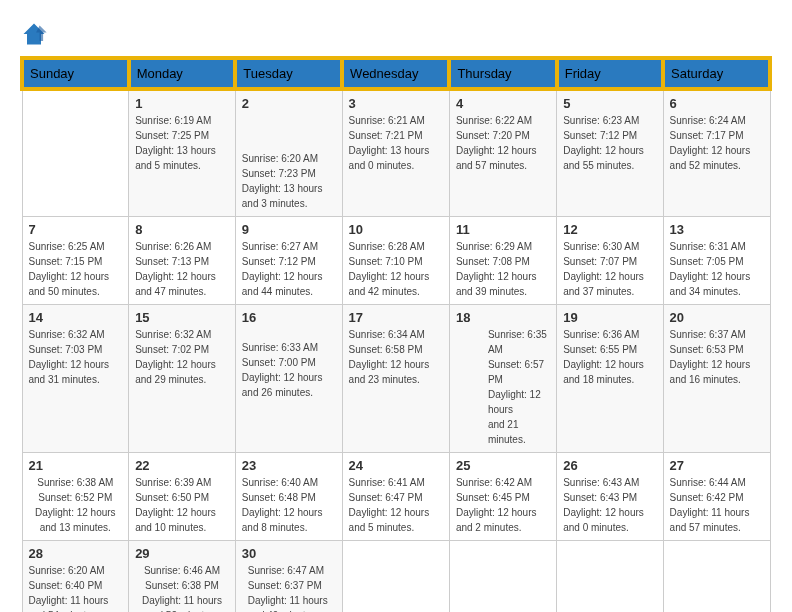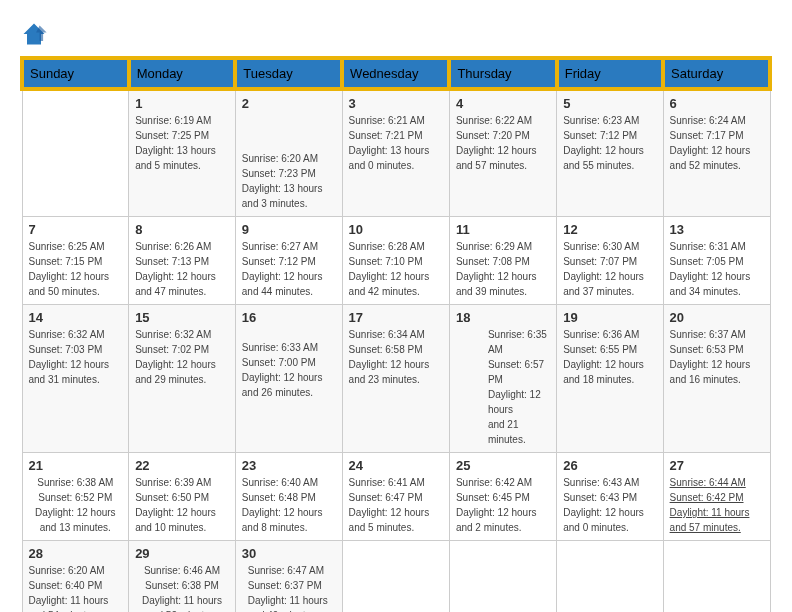--- a/index.html
+++ b/index.html
@@ -314,21 +314,21 @@
         </td>
         <td>
           <span class="day-num">26</span>
           <div class="cell-text" style="white-space: pre-line;">Sunrise: 6:43 AM
 Sunset: 6:43 PM
 Daylight: 12 hours
 and 0 minutes.</div>
         </td>
         <td>
           <span class="day-num">27</span>
-          <div class="cell-text" style="white-space: pre-line; text-decoration: underline;">Sunrise: 6:44 AM
+          <div class="cell-text" style="white-space: pre-line;">Sunrise: 6:44 AM
 Sunset: 6:42 PM
 Daylight: 11 hours
 and 57 minutes.</div>
         </td>
       </tr>
       <tr>
         <td>
           <span class="day-num">28</span>
           <div class="cell-text" style="white-space: pre-line;">Sunrise: 6:20 AM
 Sunset: 6:40 PM

